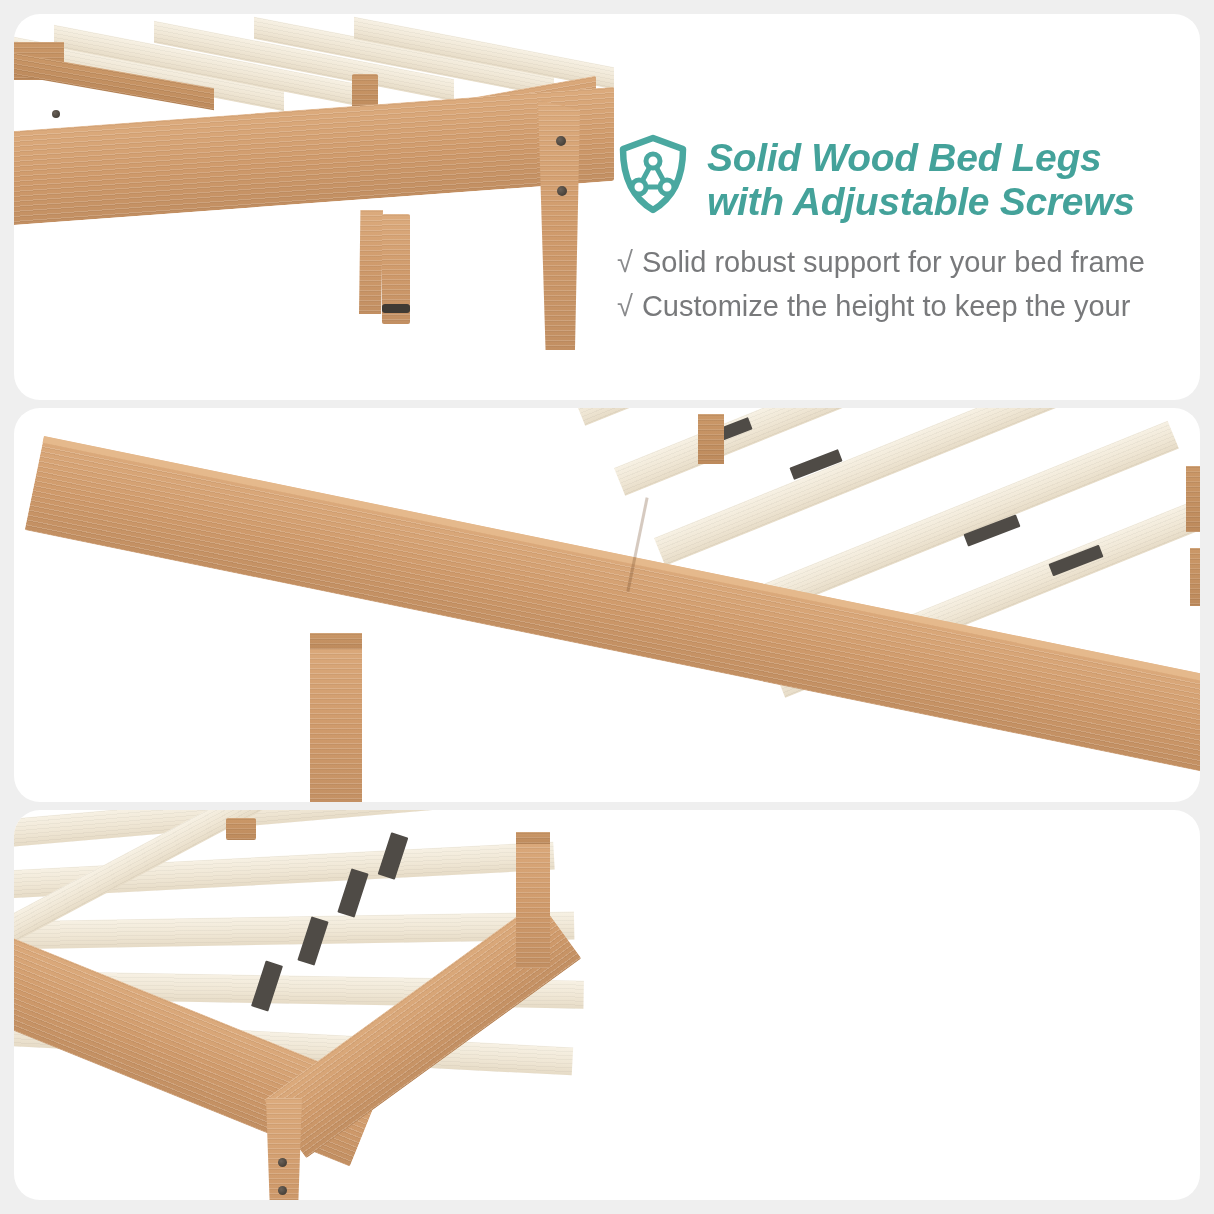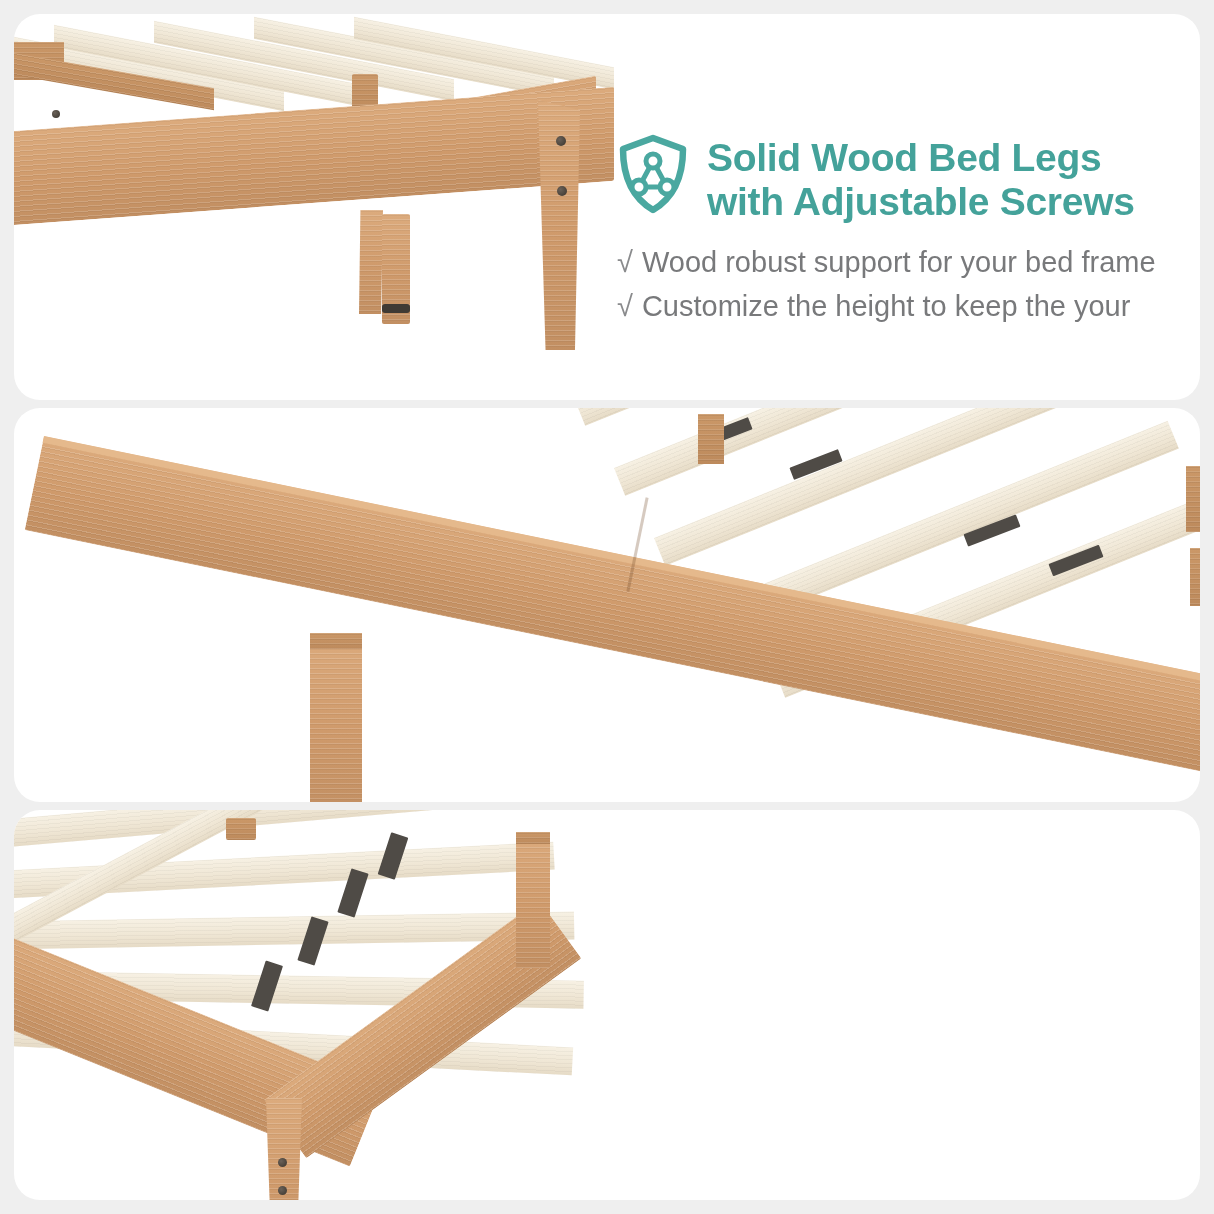--- a/index.html
+++ b/index.html
@@ -43,20 +43,21 @@
     display: block;
   }
 
   .headline {
     color: #44a29a;
     font-size: 39px;
     font-weight: bold;
     line-height: 1.13;
     letter-spacing: -0.3px;
     white-space: pre-line;
+    font-style: italic;
   }
 
   .bullets { margin-top: 16px; }
 
   .bullet {
     color: #78797b;
     font-size: 29px;
     line-height: 1.52;
     white-space: nowrap;
     display: flex;
@@ -164,21 +165,21 @@
             <circle cx="22" cy="53" r="7" fill="#ffffff" stroke="#4aa8a0" stroke-width="5"></circle>
             <circle cx="50" cy="53" r="7" fill="#ffffff" stroke="#4aa8a0" stroke-width="5"></circle>
           </svg>
         </span>
         <div class="headline">Solid Wood Bed Legs
 with Adjustable Screws</div>
       </div>
       <div class="bullets">
         <div class="bullet">
           <span class="tick">√</span>
-          <span>Wood robust support for your bed frame</span>
+          <span>Solid robust support for your bed frame</span>
         </div>
         <div class="bullet">
           <span class="tick">√</span>
           <span>Customize the height to keep the your</span>
         </div>
       </div>
     </div>
   </div>
 
   <div class="panel" id="panel-2">

